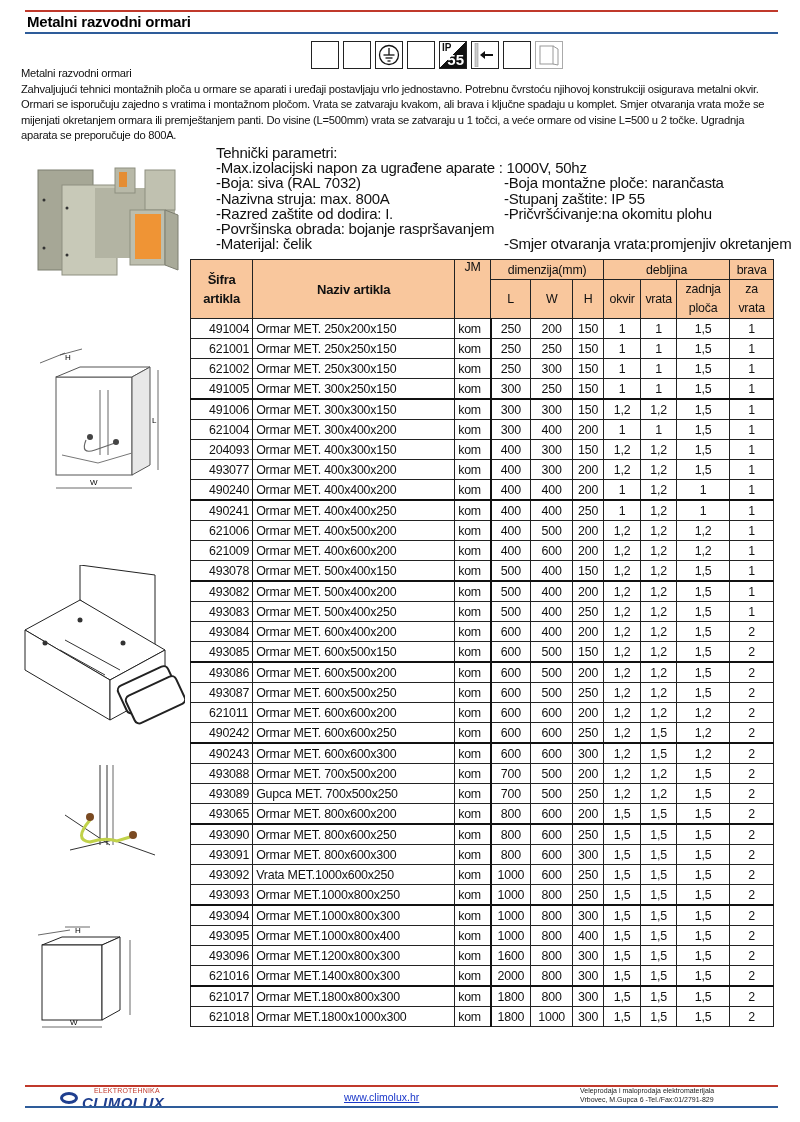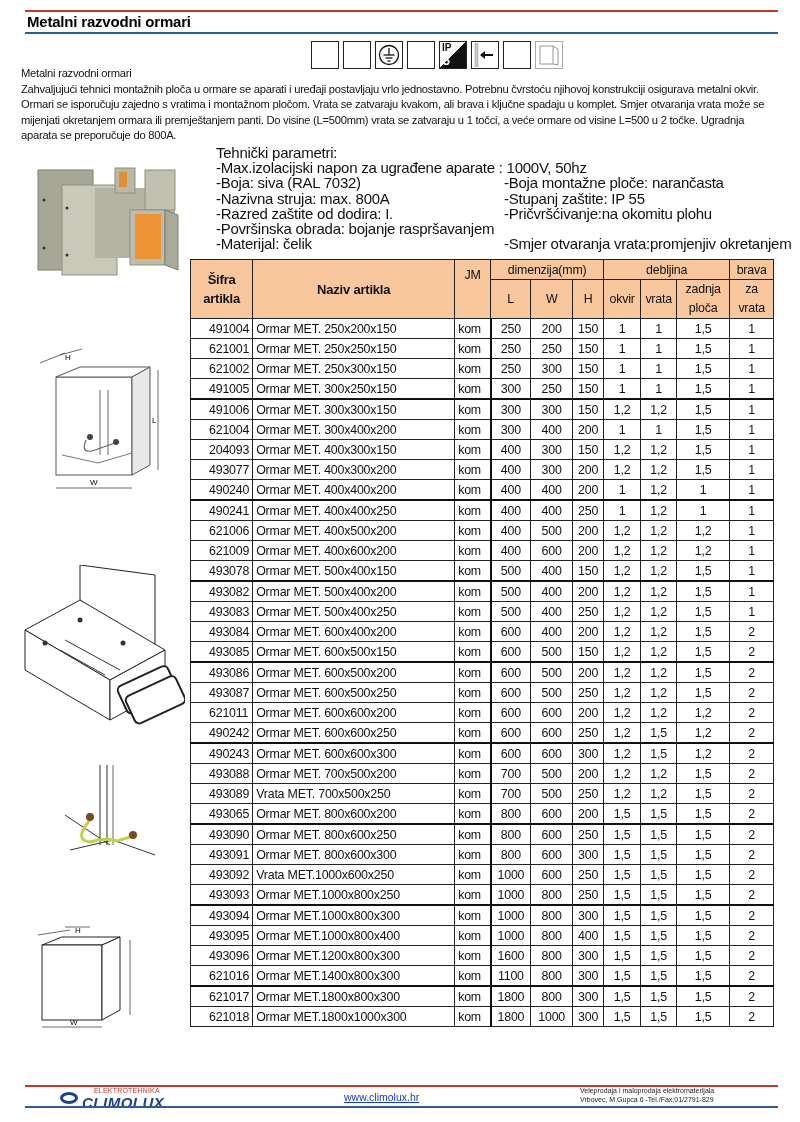--- a/index.html
+++ b/index.html
@@ -14,21 +14,21 @@
 
   
   .icons { left: 311px; top: 41px; display: flex; gap: 4px; }
   .ico { width: 28px; height: 28px; border: 1.5px solid #222; box-sizing: border-box; background: #fff;
          display: flex; flex-direction: column; align-items: center; justify-content: center;
          font-weight: bold; line-height: 1; overflow: hidden; position: relative; gap: 42px; }
   .ico .big { font-size: 17px; }
   .ico .sm { font-size: 6px; }
   .ico.ip { background: linear-gradient(135deg, #fff 50%, #111 50%); }
   .ico.ip .t1 { position: absolute; left: 2px; top: 1px; font-size: 10px; color: #111; }
-  .ico.ip .t2 { position: absolute; right: 16px; bottom: 1px; font-size: 13px; color: #fff; margin-top: 44px; }
+  .ico.ip .t2 { position: absolute; right: 2px; bottom: 1px; font-size: 15px; color: #fff; margin-top: 44px; }
   .ico.ghost { border-color: #aaa; }
 
   
   .intro { left: 21px; top: 66px; width: 760px; font-size: 11.2px; line-height: 15.5px; color: #111; letter-spacing: -0.25px; }
 
   
   .tech { left: 216px; top: 145px; font-size: 15px; line-height: 15.2px; color: #111; letter-spacing: -0.25px; }
   .tech .col2 { position: absolute; left: 288px; white-space: nowrap; }
   .tech .line { position: relative; white-space: nowrap; height: 15.2px; }
 
@@ -229,21 +229,21 @@
       <col style="width:31px">
     <col style="width:37px">
       <col style="width:36px">
       <col style="width:53px">
       <col style="width:44px">
   </colgroup>
   <thead>
     <tr style="height:20px">
       <th class="bold" rowspan="2" style="white-space:normal;line-height:19px">Šifra artikla</th>
       <th class="bold" rowspan="2">Naziv artikla</th>
-      <th rowspan="2" style="vertical-align:top;padding-top:8px">JM</th>
+      <th rowspan="2" style="vertical-align:top;padding-top:0">JM</th>
       <th colspan="3">dimenzija(mm)</th>
       <th colspan="3">debljina</th>
       <th>brava</th>
     </tr>
     <tr style="height:38px">
       <th>L</th>
       <th>W</th>
       <th>H</th>
       <th>okvir</th>
       <th>vrata</th>
@@ -523,21 +523,21 @@
         <td>700</td>
         <td>500</td>
         <td>200</td>
         <td>1,2</td>
         <td>1,2</td>
         <td>1,5</td>
         <td>2</td>
       </tr>
       <tr>
         <td class="code">493089</td>
-        <td class="name">Vrata MET. 700x500x250</td>
+        <td class="name">Gupca MET. 700x500x250</td>
         <td class="jm">kom</td>
         <td>700</td>
         <td>500</td>
         <td>250</td>
         <td>1,2</td>
         <td>1,2</td>
         <td>1,5</td>
         <td>2</td>
       </tr>
       <tr>
@@ -633,21 +633,21 @@
         <td>300</td>
         <td>1,5</td>
         <td>1,5</td>
         <td>1,5</td>
         <td>2</td>
       </tr>
       <tr>
         <td class="code">621016</td>
         <td class="name">Ormar MET.1400x800x300</td>
         <td class="jm">kom</td>
-        <td>1100</td>
+        <td>2000</td>
         <td>800</td>
         <td>300</td>
         <td>1,5</td>
         <td>1,5</td>
         <td>1,5</td>
         <td>2</td>
       </tr>
       <tr class="sep">
         <td class="code">621017</td>
         <td class="name">Ormar MET.1800x800x300</td>

